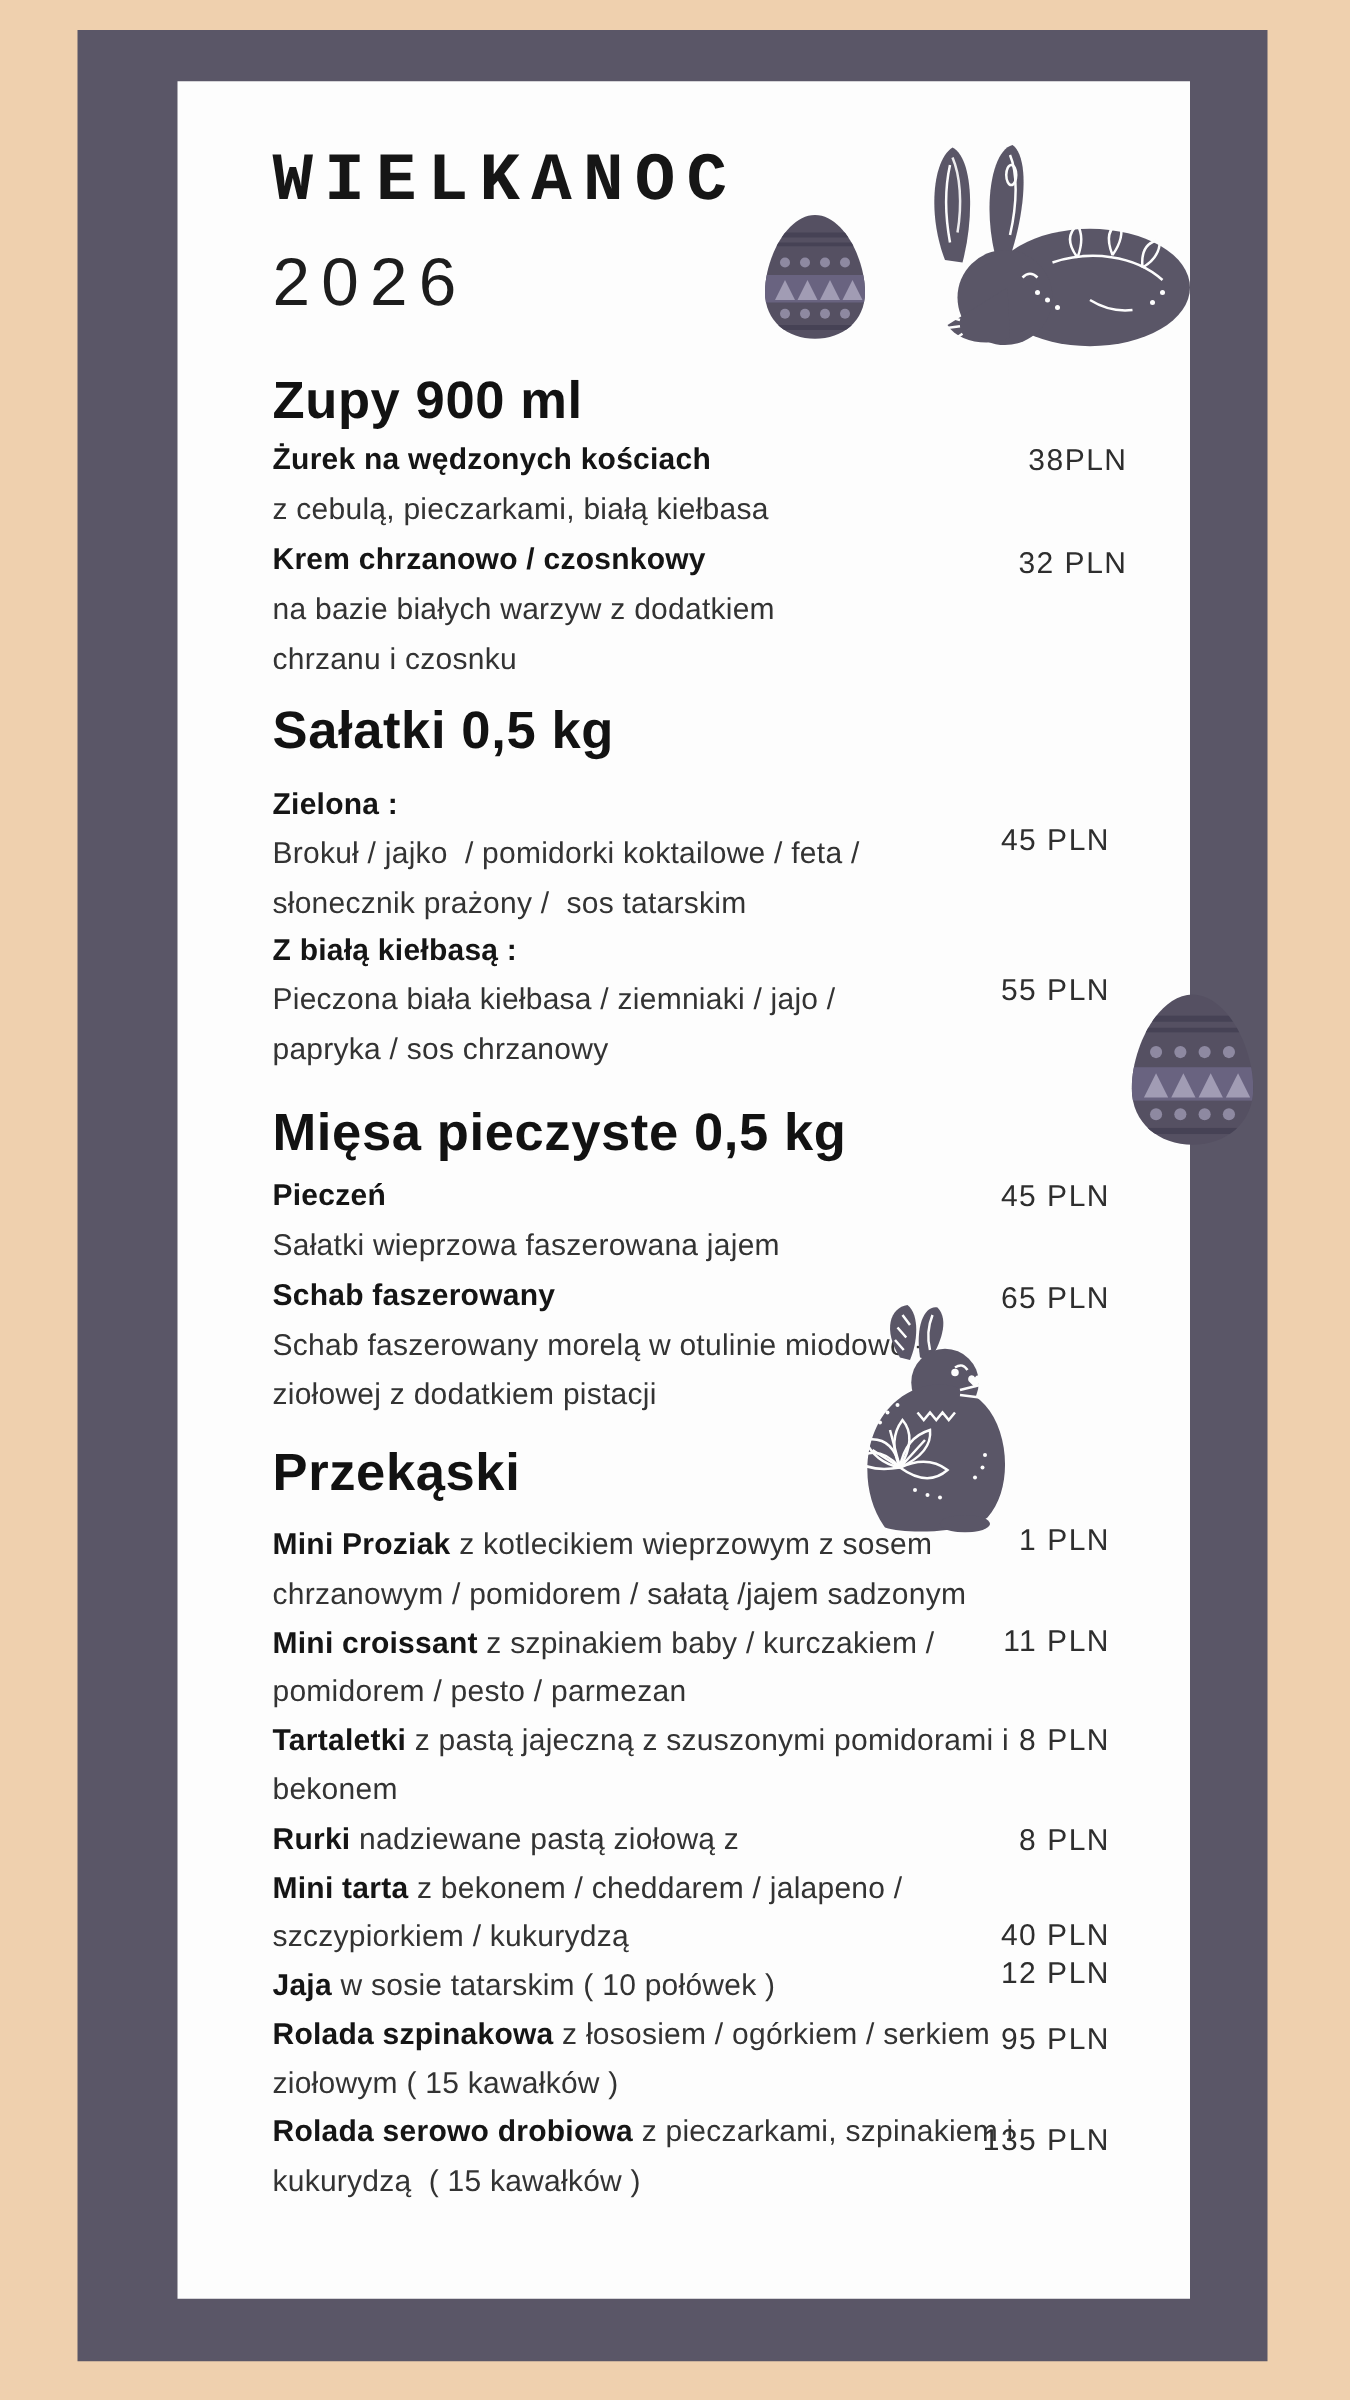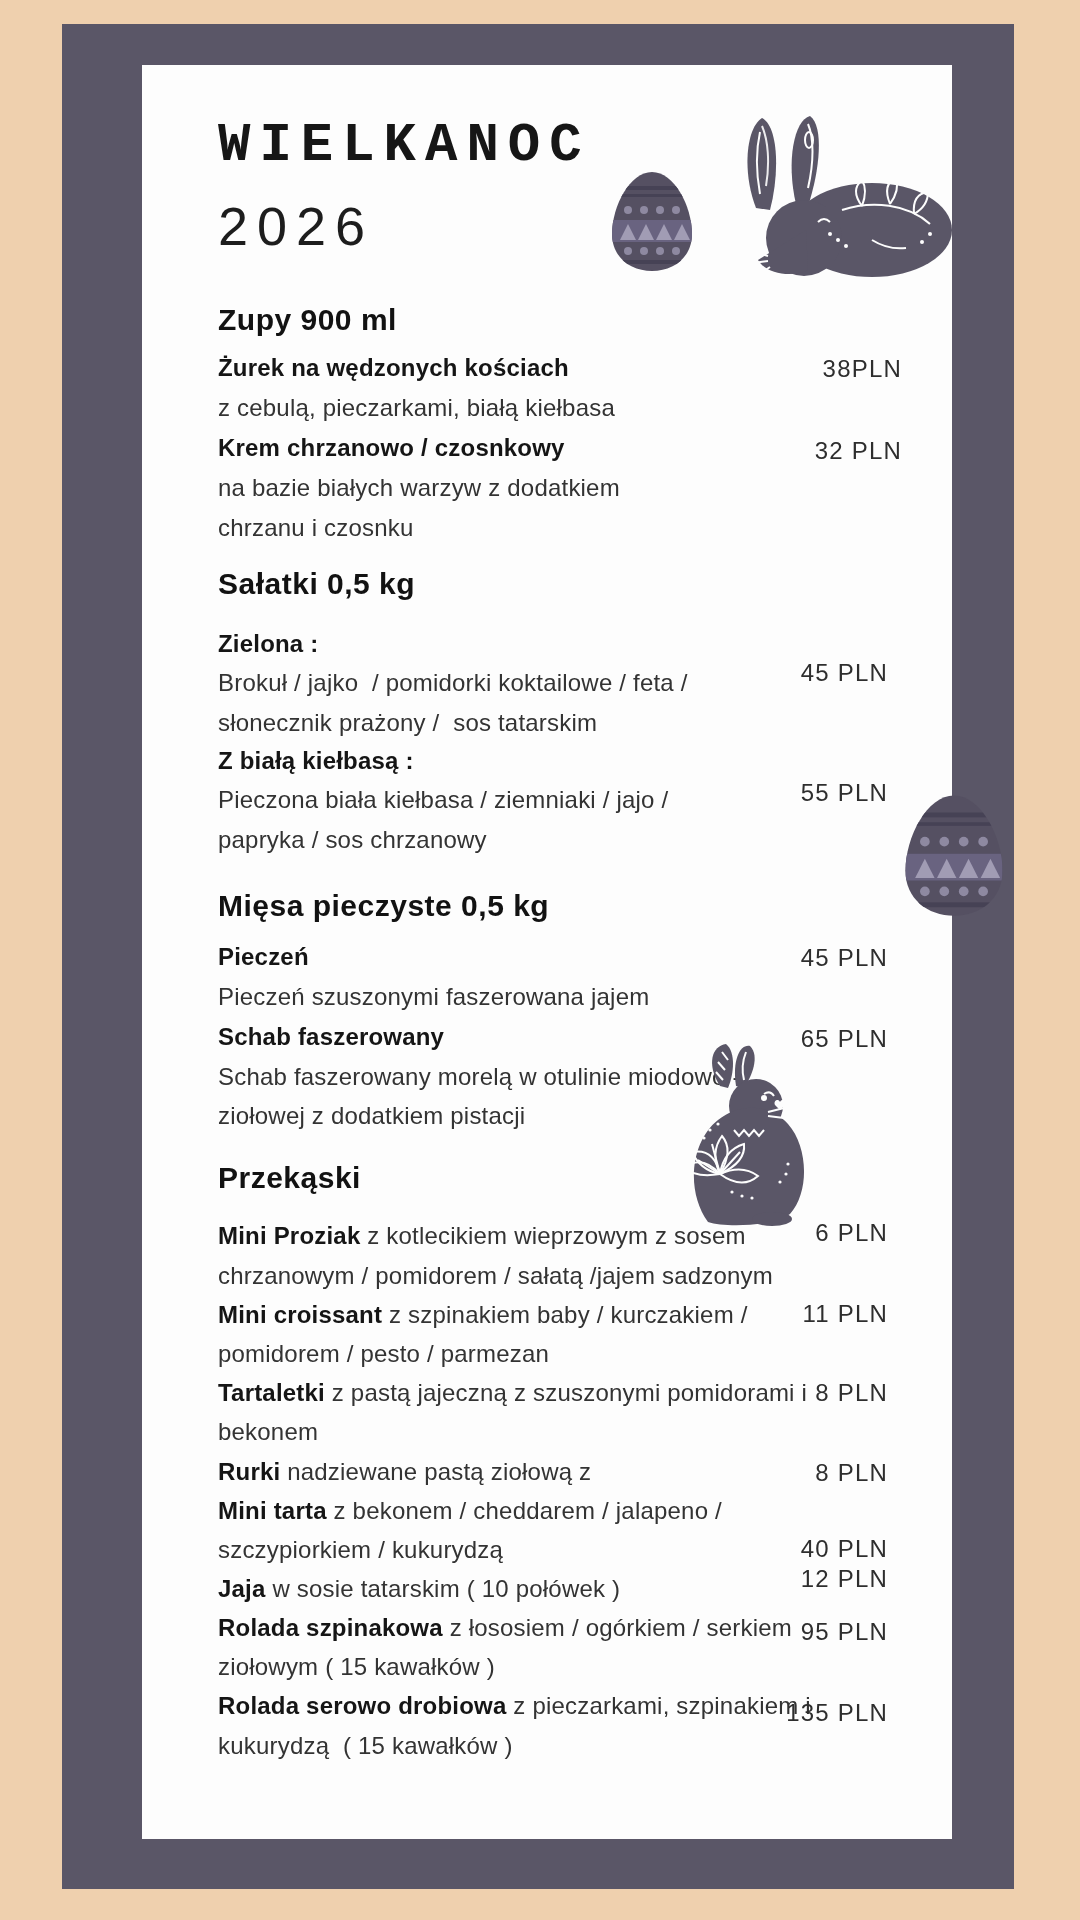--- a/index.html
+++ b/index.html
@@ -1,21 +1,21 @@
 <!DOCTYPE html>
 <html><head>
 <meta charset="utf-8">
 <style>
   html,body{margin:0;padding:0;}
   body{width:1080px;height:1920px;position:relative;background:#efd0ae;font-family:"Liberation Sans",sans-serif;overflow:hidden;}
   .frame{position:absolute;left:62px;top:24px;width:952px;height:1865px;background:#5a5667;}
   .card{position:absolute;left:142px;top:65px;width:810px;height:1774px;background:#fdfdfd;}
   .t{position:absolute;left:218px;white-space:pre;color:#333333;font-size:24px;line-height:27px;letter-spacing:0.2px;}
   .n{font-weight:700;color:#151515;}
-  .h{font-size:30px;line-height:48px;font-weight:700;color:#121212;letter-spacing:0.5px;}
+  .h{font-size:42px;line-height:48px;font-weight:700;color:#121212;letter-spacing:0.5px;}
   .title1{font-size:54px;line-height:60px;font-weight:600;letter-spacing:9px;color:#161616;font-family:Liberation Mono, monospace;}
   .title2{font-size:54px;line-height:60px;font-weight:400;letter-spacing:9px;color:#1d1d1d;}
   .price{text-align:right;color:#2e2e2e;letter-spacing:1.2px;}
   .p1{left:660px;width:242px;}
   .p2{left:660px;width:228px;}
   svg{position:absolute;display:block;}
 </style>
 </head>
 <body>
 
@@ -124,21 +124,21 @@
       <circle cx="34" cy="81" r="4" fill="#8e89a1"></circle>
       <circle cx="50" cy="81" r="4" fill="#8e89a1"></circle>
       <circle cx="66" cy="81" r="4" fill="#8e89a1"></circle>
     <rect x="0" y="90" width="84" height="4" fill="#464255"></rect>
   </g>
 </svg>
 
 <div class="t h" style="top:882px">Mięsa pieczyste 0,5 kg</div>
 <div class="t n" style="top:943px">Pieczeń</div>
 <div class="t price p2" style="top:944px">45 PLN</div>
-<div class="t" style="top:983px">Pieczeń szuszonymi faszerowana jajem</div>
+<div class="t" style="top:983px">Sałatki wieprzowa faszerowana jajem</div>
 <div class="t n" style="top:1023px">Schab faszerowany</div>
 <div class="t price p2" style="top:1025px">65 PLN</div>
 <div class="t" style="top:1063px">Schab faszerowany morelą w otulinie miodowo -</div>
 <div class="t" style="top:1102px">ziołowej z dodatkiem pistacji</div>
 
 <svg style="left:668px;top:1042px" width="142" height="184" viewBox="0 0 142 184">
   <g fill="#5a5667">
     <path d="M52 44 C38 22 44 4 58 2 C68 10 66 32 60 46 Z"></path>
     <path d="M68 44 C64 18 72 2 82 4 C92 14 84 34 76 46 Z"></path>
     <circle cx="88" cy="64" r="27"></circle>
@@ -169,21 +169,21 @@
       <circle cx="120" cy="122" r="1.6"></circle>
     <circle cx="64" cy="150" r="1.6"></circle>
       <circle cx="74" cy="154" r="1.6"></circle>
       <circle cx="84" cy="156" r="1.6"></circle>
   </g>
 </svg>
 
 <div class="t h" style="top:1154px">Przekąski</div>
 
 <div class="t" style="top:1222px"><span class="n">Mini Proziak</span><span> z kotlecikiem wieprzowym z sosem</span></div>
-<div class="t price p2" style="top:1219px">6 PLN</div>
+<div class="t price p2" style="top:1219px">1 PLN</div>
 <div class="t" style="top:1262px">chrzanowym / pomidorem / sałatą /jajem sadzonym</div>
 
 <div class="t" style="top:1301px"><span class="n">Mini croissant</span><span> z szpinakiem baby / kurczakiem /</span></div>
 <div class="t price p2" style="top:1300px">11 PLN</div>
 <div class="t" style="top:1340px">pomidorem / pesto / parmezan</div>
 
 <div class="t" style="top:1379px"><span class="n">Tartaletki</span><span> z pastą jajeczną z szuszonymi pomidorami i</span></div>
 <div class="t price p2" style="top:1379px">8 PLN</div>
 <div class="t" style="top:1418px">bekonem</div>
 

